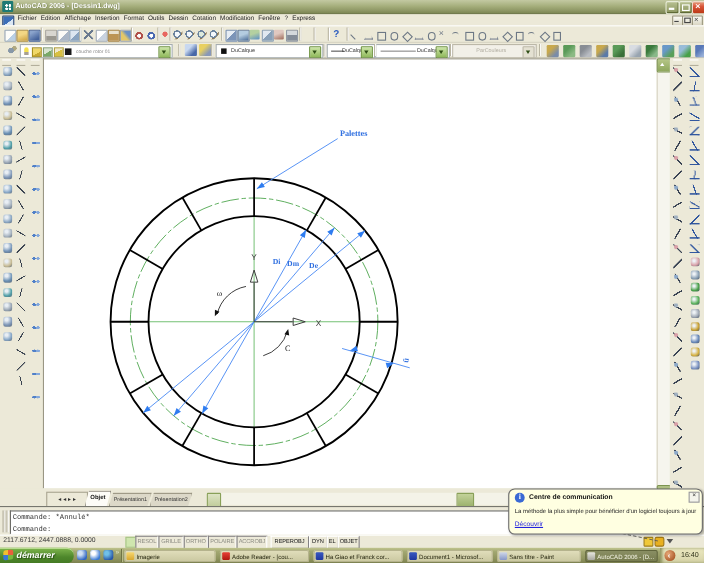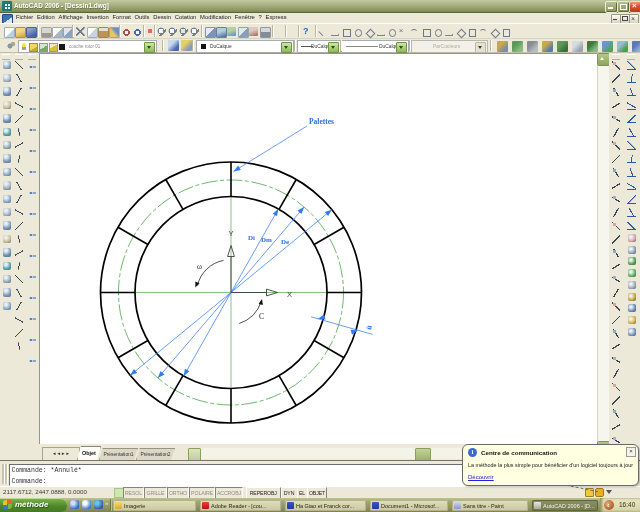--- a/index.html
+++ b/index.html
@@ -286,21 +286,21 @@
 <div class="sbtn raised" style="left:245.5px;width:33.5px;">REPEROBJ</div>
 <div class="sbtn raised" style="left:280.5px;width:15px;">DYN</div>
 <div class="sbtn raised" style="left:296.5px;width:9px;">EL</div>
 <div class="sbtn raised" style="left:307px;width:18px;">OBJET</div>
 <div class="ab" style="left:585px;top:488px;width:7px;height:7px;background:#f0c838;border:1px solid #a08020;border-radius:1px;"></div>
 <div class="ab" style="left:595px;top:488px;width:7px;height:7px;background:#e8b020;border:1px solid #a07818;border-radius:2px;"></div>
 <div class="ab" style="left:606px;top:490px;width:0;height:0;border-left:3px solid transparent;border-right:3px solid transparent;border-top:4px solid #555;"></div>
 <div class="ab" style="left:0;top:498px;width:640px;height:14px;background:linear-gradient(#c0c48e,#a2a771 25%,#8f945e 70%,#7c8150);"></div>
 <div class="ab" style="left:0;top:498px;width:67px;height:14px;background:linear-gradient(#7fb64e,#4e872b 60%,#447a24);border-radius:0 6px 6px 0;box-shadow:inset 0 1px 0 #b8dc90;"></div>
 <div class="ab" style="left:3px;top:500px;width:9px;height:9px;background:conic-gradient(from 0deg at 50% 50%,#e8603c 0 25%,#78b83c 25% 50%,#3878d8 50% 75%,#f0c030 75%);border-radius:2px;transform:skewY(-6deg);"></div>
-<div class="ab" style="left:15px;top:499.5px;font-size:8px;font-weight:bold;font-style:italic;color:#fff;text-shadow:1px 1px 1px #2c5216;">méthode</div>
+<div class="ab" style="left:15px;top:499.5px;font-size:8px;font-weight:bold;font-style:italic;color:#fff;text-shadow:1px 1px 1px #2c5216;">démarrer</div>
 <div class="ab" style="left:70px;top:500px;width:9px;height:9px;border-radius:2px;background:radial-gradient(circle at 3px 3px,#cfe0f4 20%,#2f66c4 75%);"></div>
 <div class="ab" style="left:82px;top:500px;width:9px;height:9px;border-radius:2px;background:radial-gradient(circle at 3px 3px,#ffffff 20%,#3a7ad4 75%);"></div>
 <div class="ab" style="left:94px;top:500px;width:9px;height:9px;border-radius:2px;background:radial-gradient(circle at 3px 3px,#70c0e8 20%,#2858a8 75%);"></div>
 <div class="ab" style="left:105px;top:500px;color:#e8ecd0;font-size:6px;">»</div>
 <div class="ab" style="left:110px;top:499px;width:1px;height:12px;background:#6f7444;border-right:1px solid #c0c490;"></div>
 <div class="task" style="left:113px;width:83px;"><span class="ti" style="background:linear-gradient(#f8d870,#d8a830);"></span>Imagerie</div>
 <div class="task" style="left:200px;width:81px;"><span class="ti" style="background:linear-gradient(#e84038,#b01810);"></span>Adobe Reader - [cou...</div>
 <div class="task" style="left:285px;width:81px;"><span class="ti" style="background:linear-gradient(#3858c0,#2038a0);"></span>Ha Giao et Franck cor...</div>
 <div class="task" style="left:370px;width:78px;"><span class="ti" style="background:linear-gradient(#3858c0,#2038a0);"></span>Document1 - Microsof...</div>
 <div class="task" style="left:452px;width:76px;"><span class="ti" style="background:linear-gradient(#d0d8e8,#8898c8);"></span>Sans titre - Paint</div>

